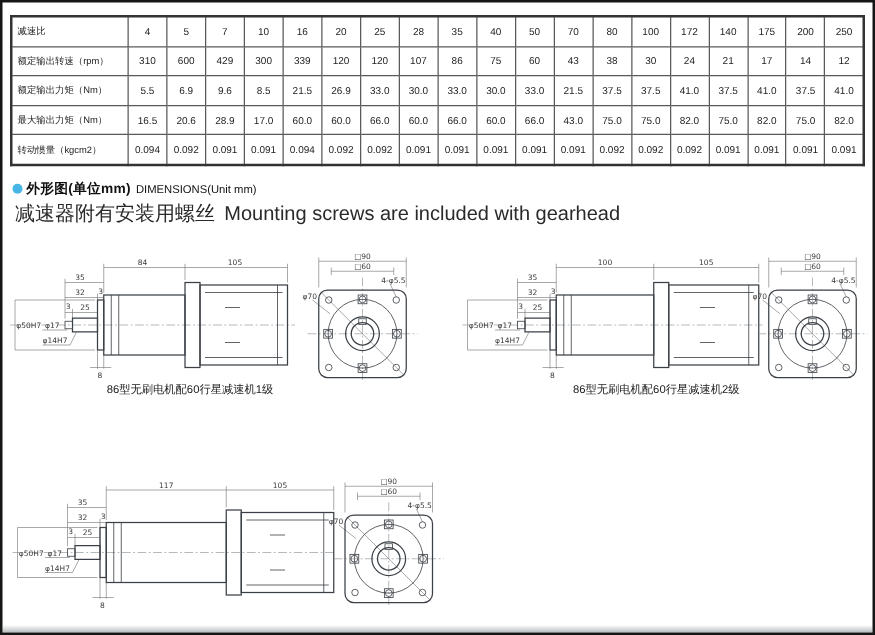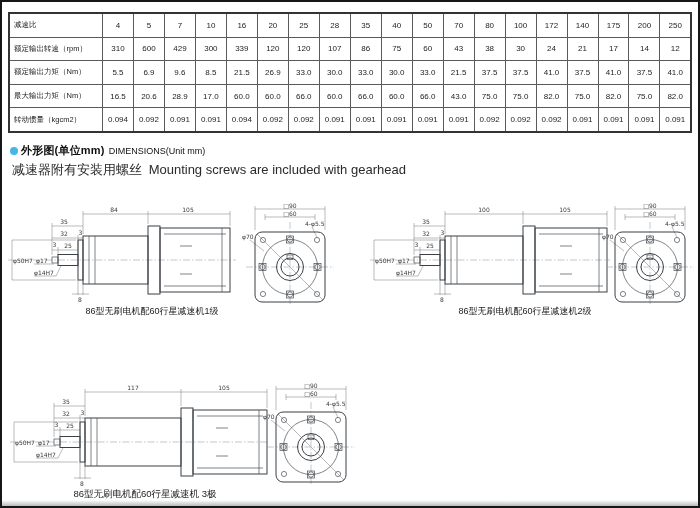--- a/index.html
+++ b/index.html
@@ -16,21 +16,21 @@
   table.spec td{border:1px solid #5a5a5a;height:22.6px;text-align:center;
         font-size:8px;color:#1d1d1d;padding:0;overflow:hidden;white-space:nowrap;}
   table.spec td.lbl{width:88px;text-align:left;padding-left:4px;font-size:7.5px;color:#222;}
 
   
   .sec-head{position:absolute;left:10px;top:143px;display:flex;align-items:baseline;}
   .bullet{width:8px;height:8px;border-radius:50%;background:#45b6e6;display:inline-block;
         margin-right:3px;align-self:center;}
   .t-cn{font-weight:bold;font-size:11px;color:#101010;letter-spacing:0.2px;}
   .t-en{font-weight:normal;font-size:9px;color:#101010;margin-left:4px;}
-  .sec-sub{position:absolute;left:12px;top:161px;font-size:13px;color:#2a2a2a;}
+  .sec-sub{position:absolute;left:12px;top:161px;font-size:16px;color:#2a2a2a;}
   .s-en{margin-left:3px;}
 
   
   .canvas{position:absolute;left:0;top:0;width:700px;height:508px;}
   svg.dw{position:absolute;overflow:visible;}
   .ol{fill:none;stroke:#3b4046;stroke-width:1;}
   .ol2{fill:none;stroke:#3b4046;stroke-width:0.65;}
   .dm{stroke:#757575;stroke-width:0.5;fill:none;}
   .ax{stroke:#8a8f94;stroke-width:0.5;stroke-dasharray:7 2 1.5 2;fill:none;}
   .dt text{font-family:"DejaVu Sans",sans-serif;font-size:6px;fill:#3a3a3a;}
@@ -450,17 +450,16 @@
       <g class="dt">
         <text x="48" y="5.5" text-anchor="middle">□90</text>
         <text x="48" y="13.5" text-anchor="middle">□60</text>
         <text x="63" y="24">4-φ5.5</text>
         <text x="0" y="37">φ70</text>
       </g>
     </svg>
 
     <div class="cap" style="left:42px;top:305px;width:220px">86型无刷电机配60行星减速机1级</div>
     <div class="cap" style="left:415px;top:305px;width:220px">86型无刷电机配60行星减速机2级</div>
-    <div class="cap cap3" style="left:40px;top:488px;width:210px">86型无刷电机配60行星减速机 3极</div>
   </div>
 
   <div class="bottom-shade"></div>
 </div>
 
 </body></html>

